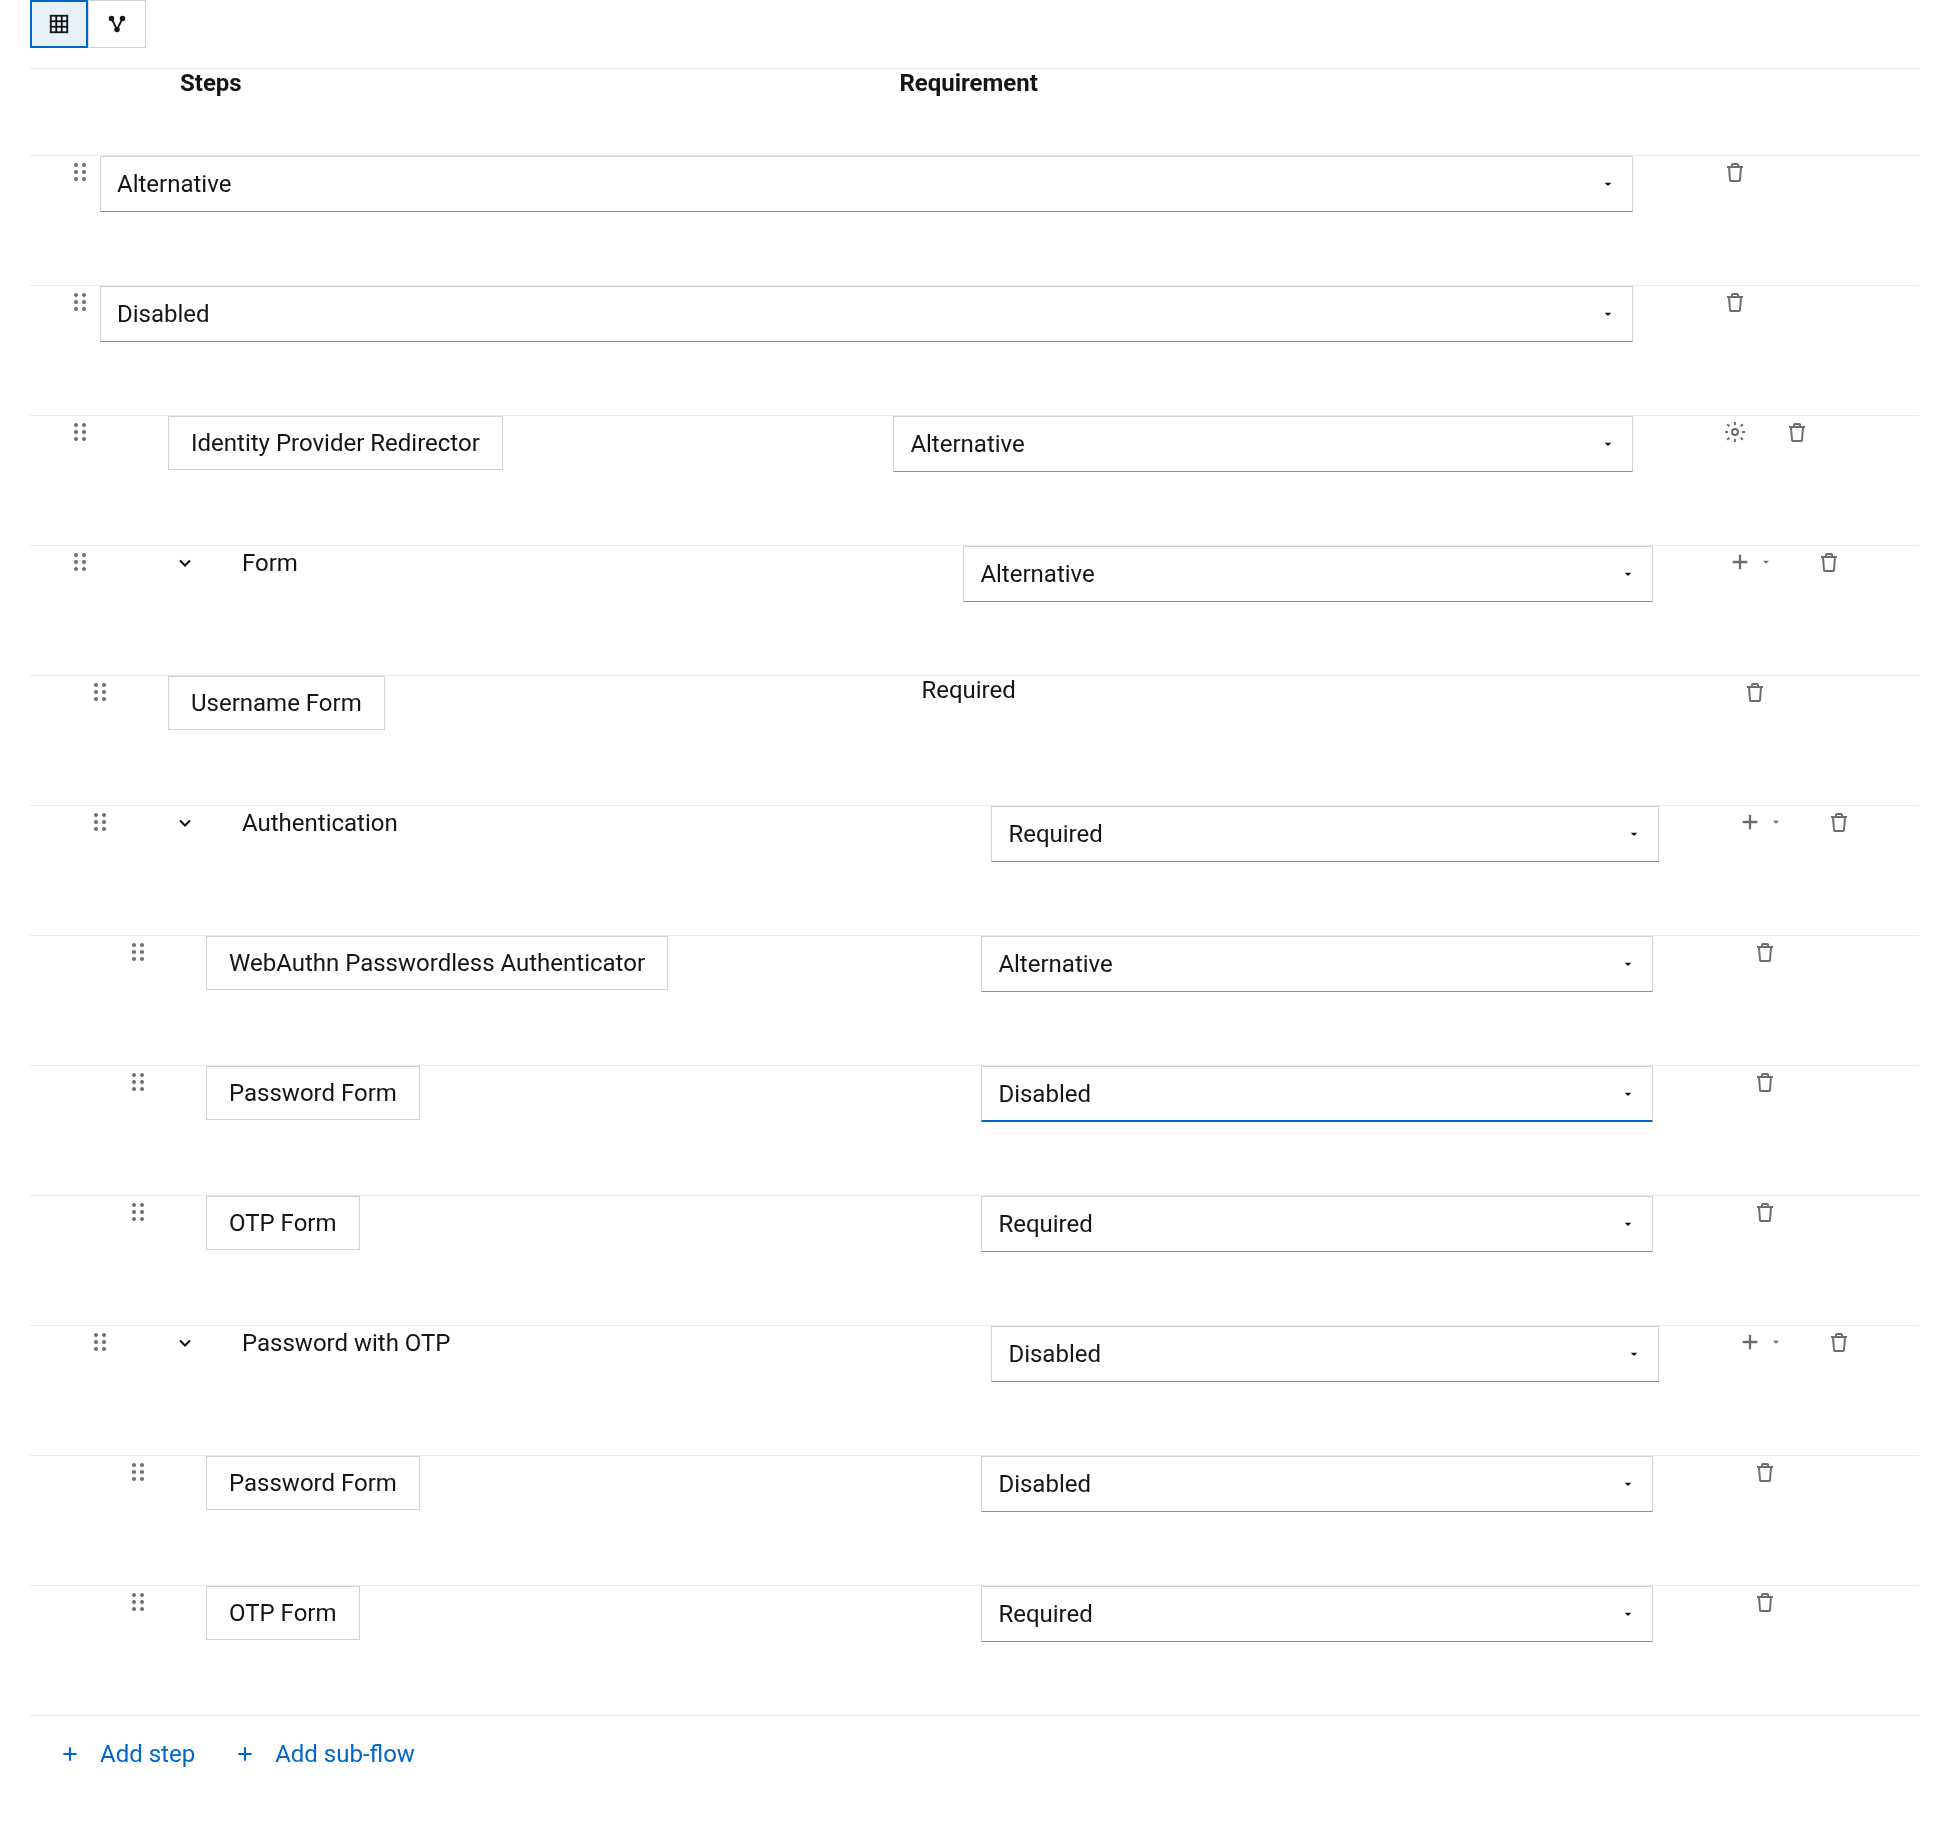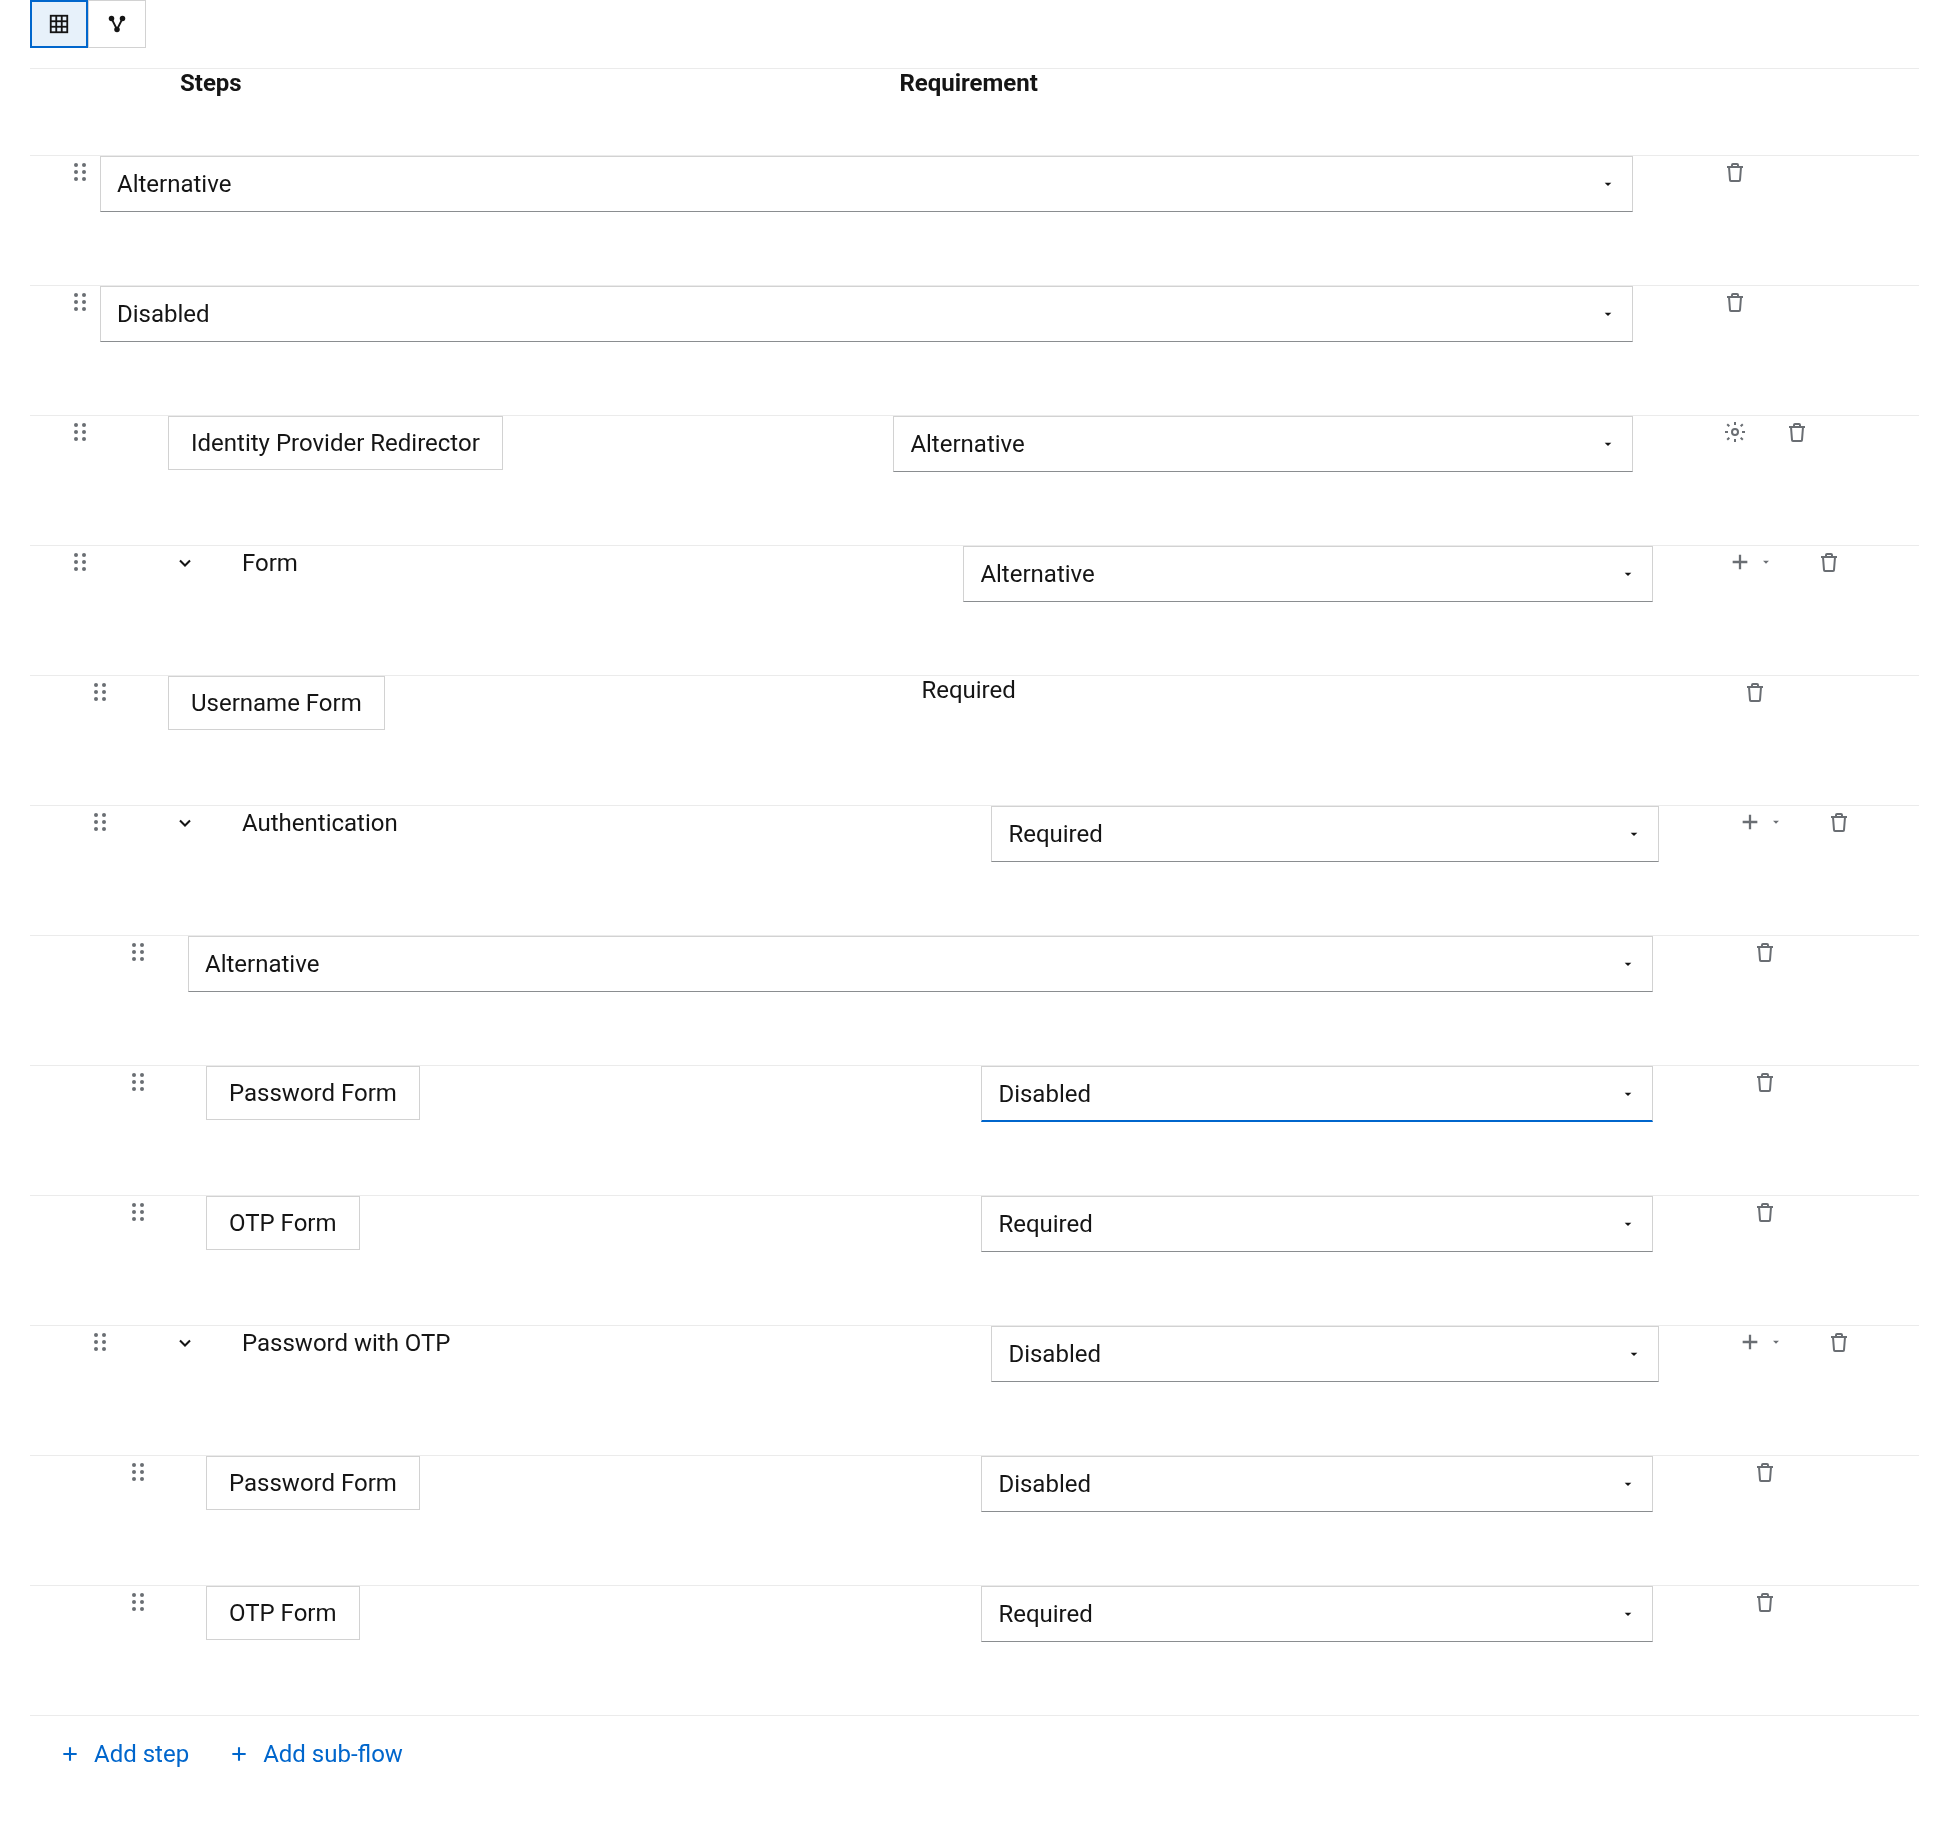--- a/index.html
+++ b/index.html
@@ -90,21 +90,21 @@
   .icon-btn svg { width:24px; height:24px; }
 
   .plus-group { display:flex; align-items:center; gap:8px; color:#6a6e73; cursor:pointer;}
 
   .footer-links {
     display:flex;
     gap:40px;
     padding: 24px 0 0 30px;
     font-size: 24px;
   }
-  .link-btn { color:#0066cc; cursor:pointer; display:flex; align-items:center; gap:14px;}
+  .link-btn { color:#0066cc; cursor:pointer; display:flex; align-items:center; gap:20px;}
 
   svg { display:block; }
 </style>
 </head>
 <body>
 
 <svg width="0" height="0" style="position:absolute">
   <defs>
     <g id="ico-table">
       <rect x="3" y="3" width="18" height="18" fill="none" stroke="currentColor" stroke-width="2"></rect>
@@ -376,20 +376,23 @@
   </div>
 
   <div class="row">
     <div class="col-handle" style="padding-left:108px;">
         <span class="icon-btn">
           <svg width="18" height="22" viewBox="0 0 24 24">
             <use href="#ico-drag"></use>
           </svg>
         </span>
       </div>
+    <div class="col-step" style="padding-left:68px;">
+        <span class="chip">WebAuthn Passwordless Authenticator</span>
+      </div>
     <div class="col-req" style="padding-left:50px; padding-right:6px;">
       <div class="select">
         <span>Alternative</span>
         <span class="caret">
             <svg width="16" height="16" viewBox="0 0 24 24">
               <use href="#ico-caret-down-sm"></use>
             </svg>
           </span>
       </div>
     </div>

